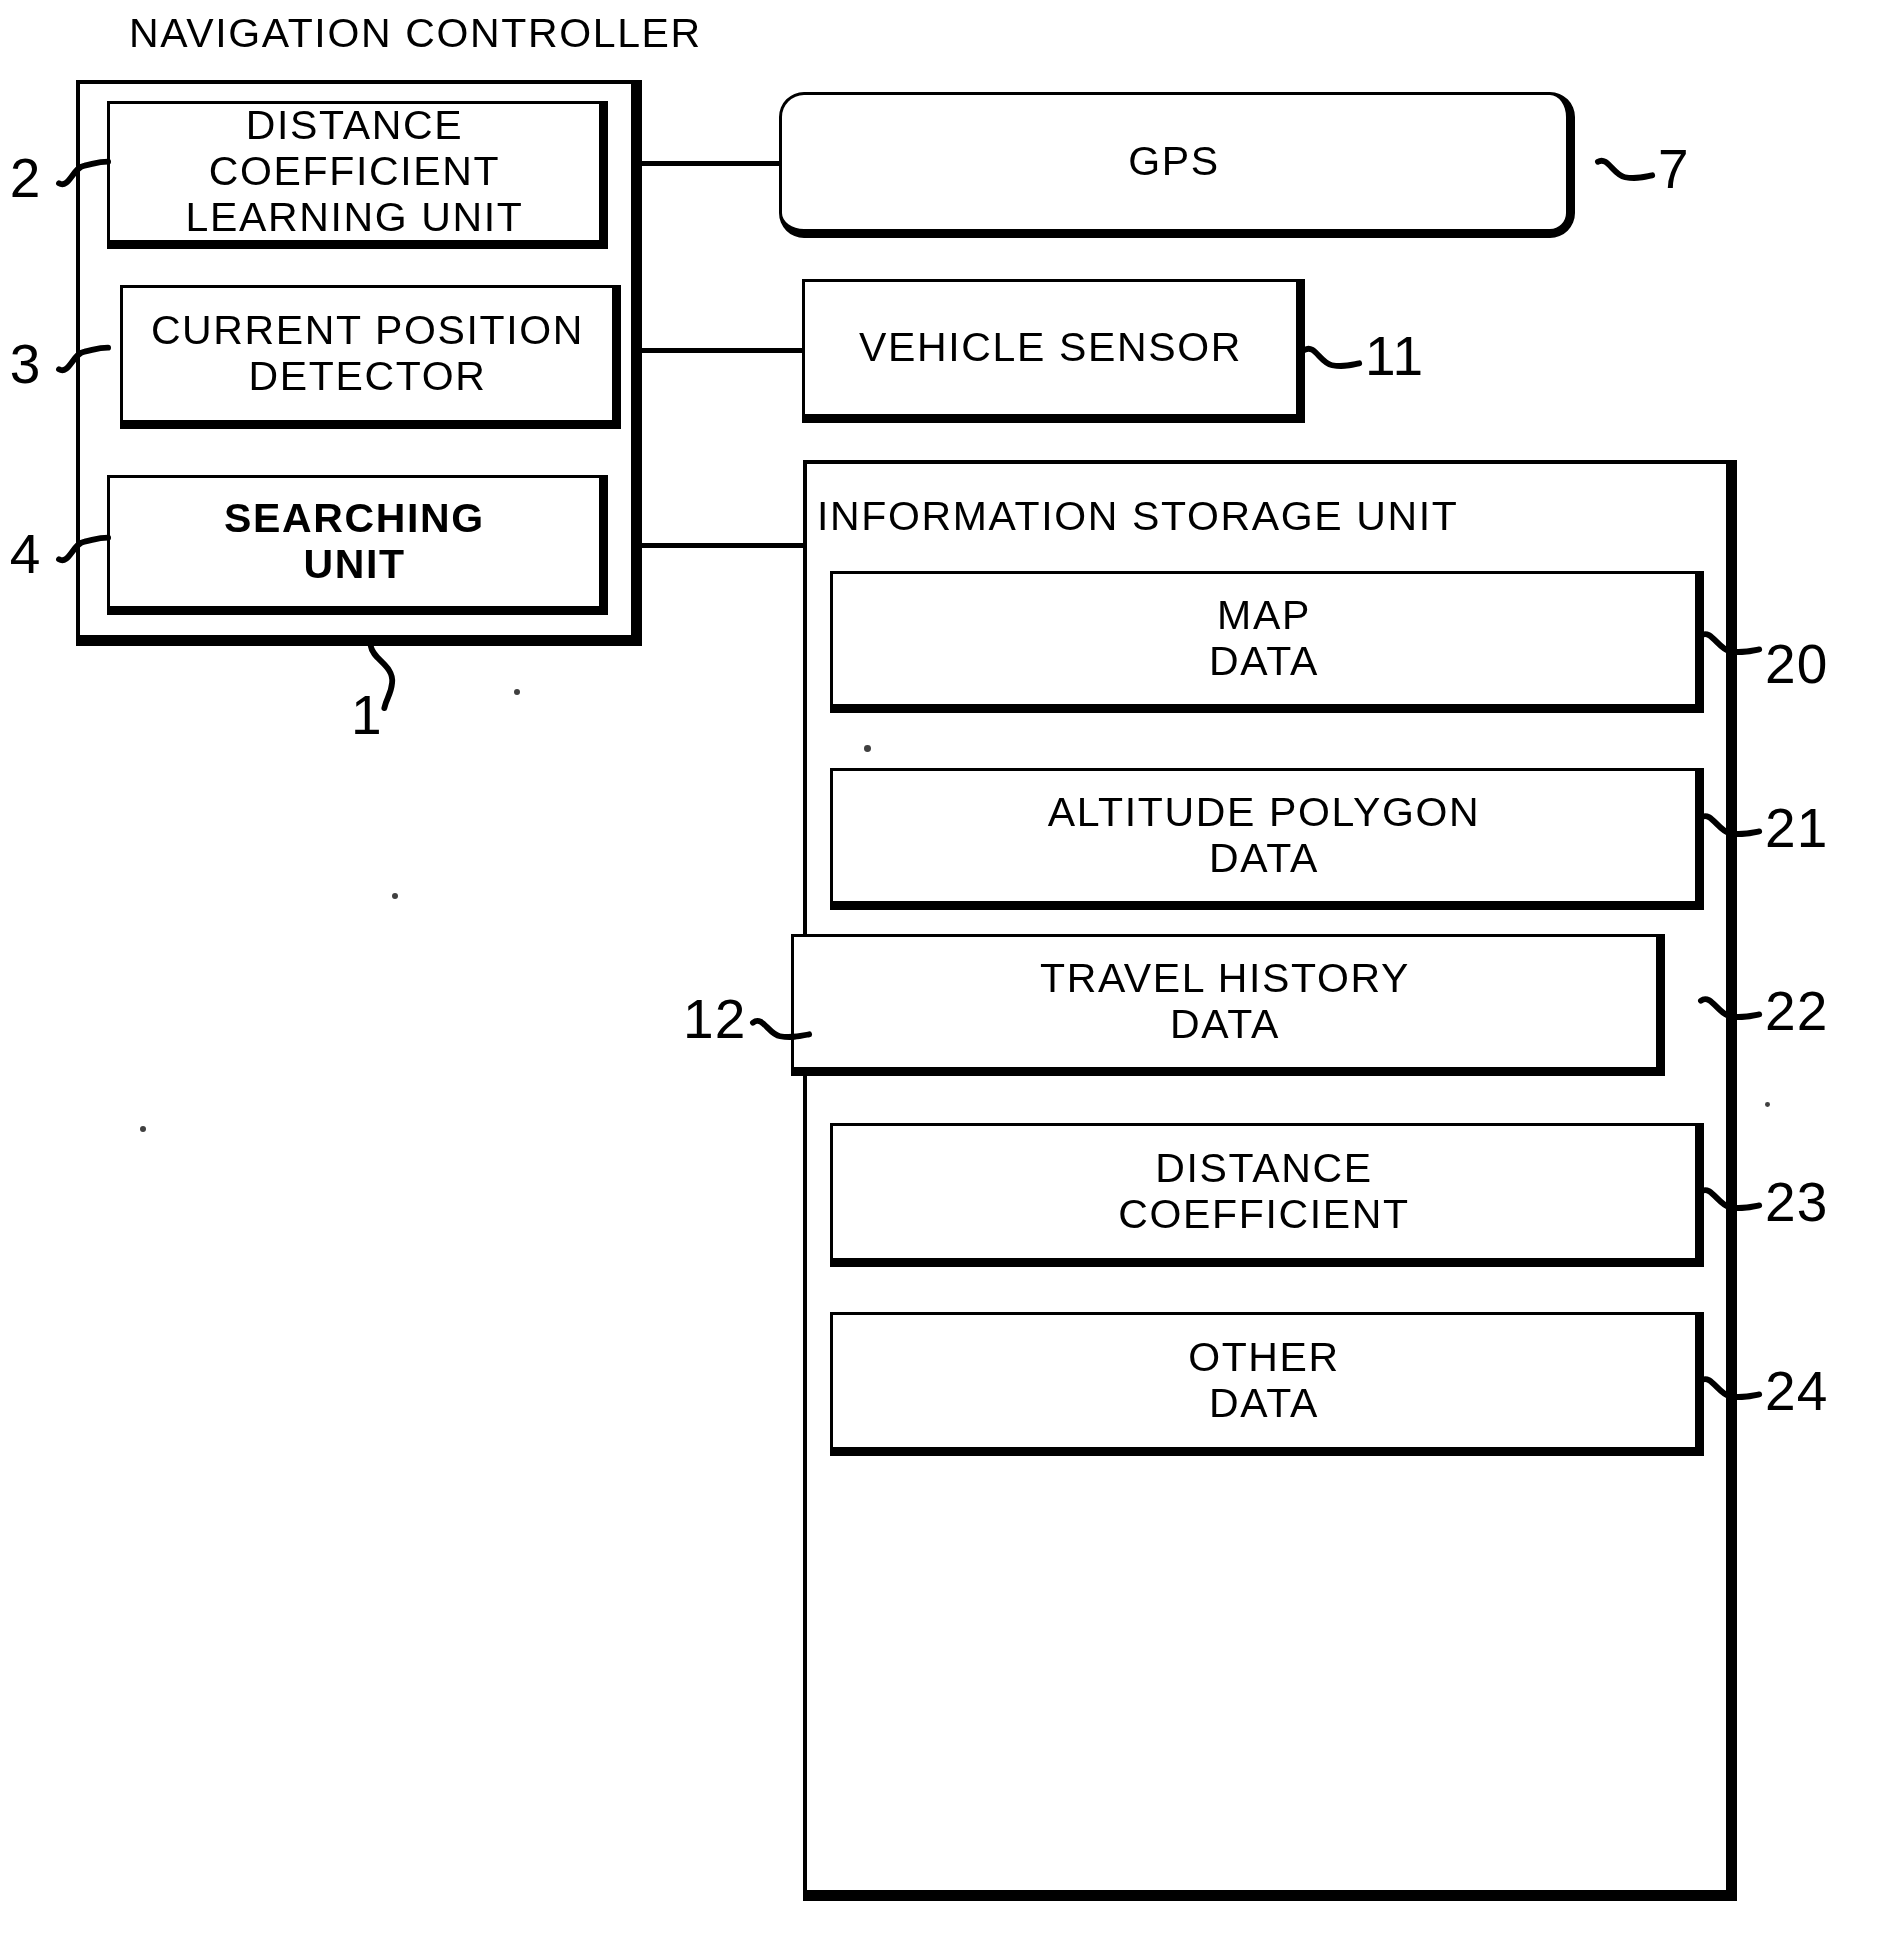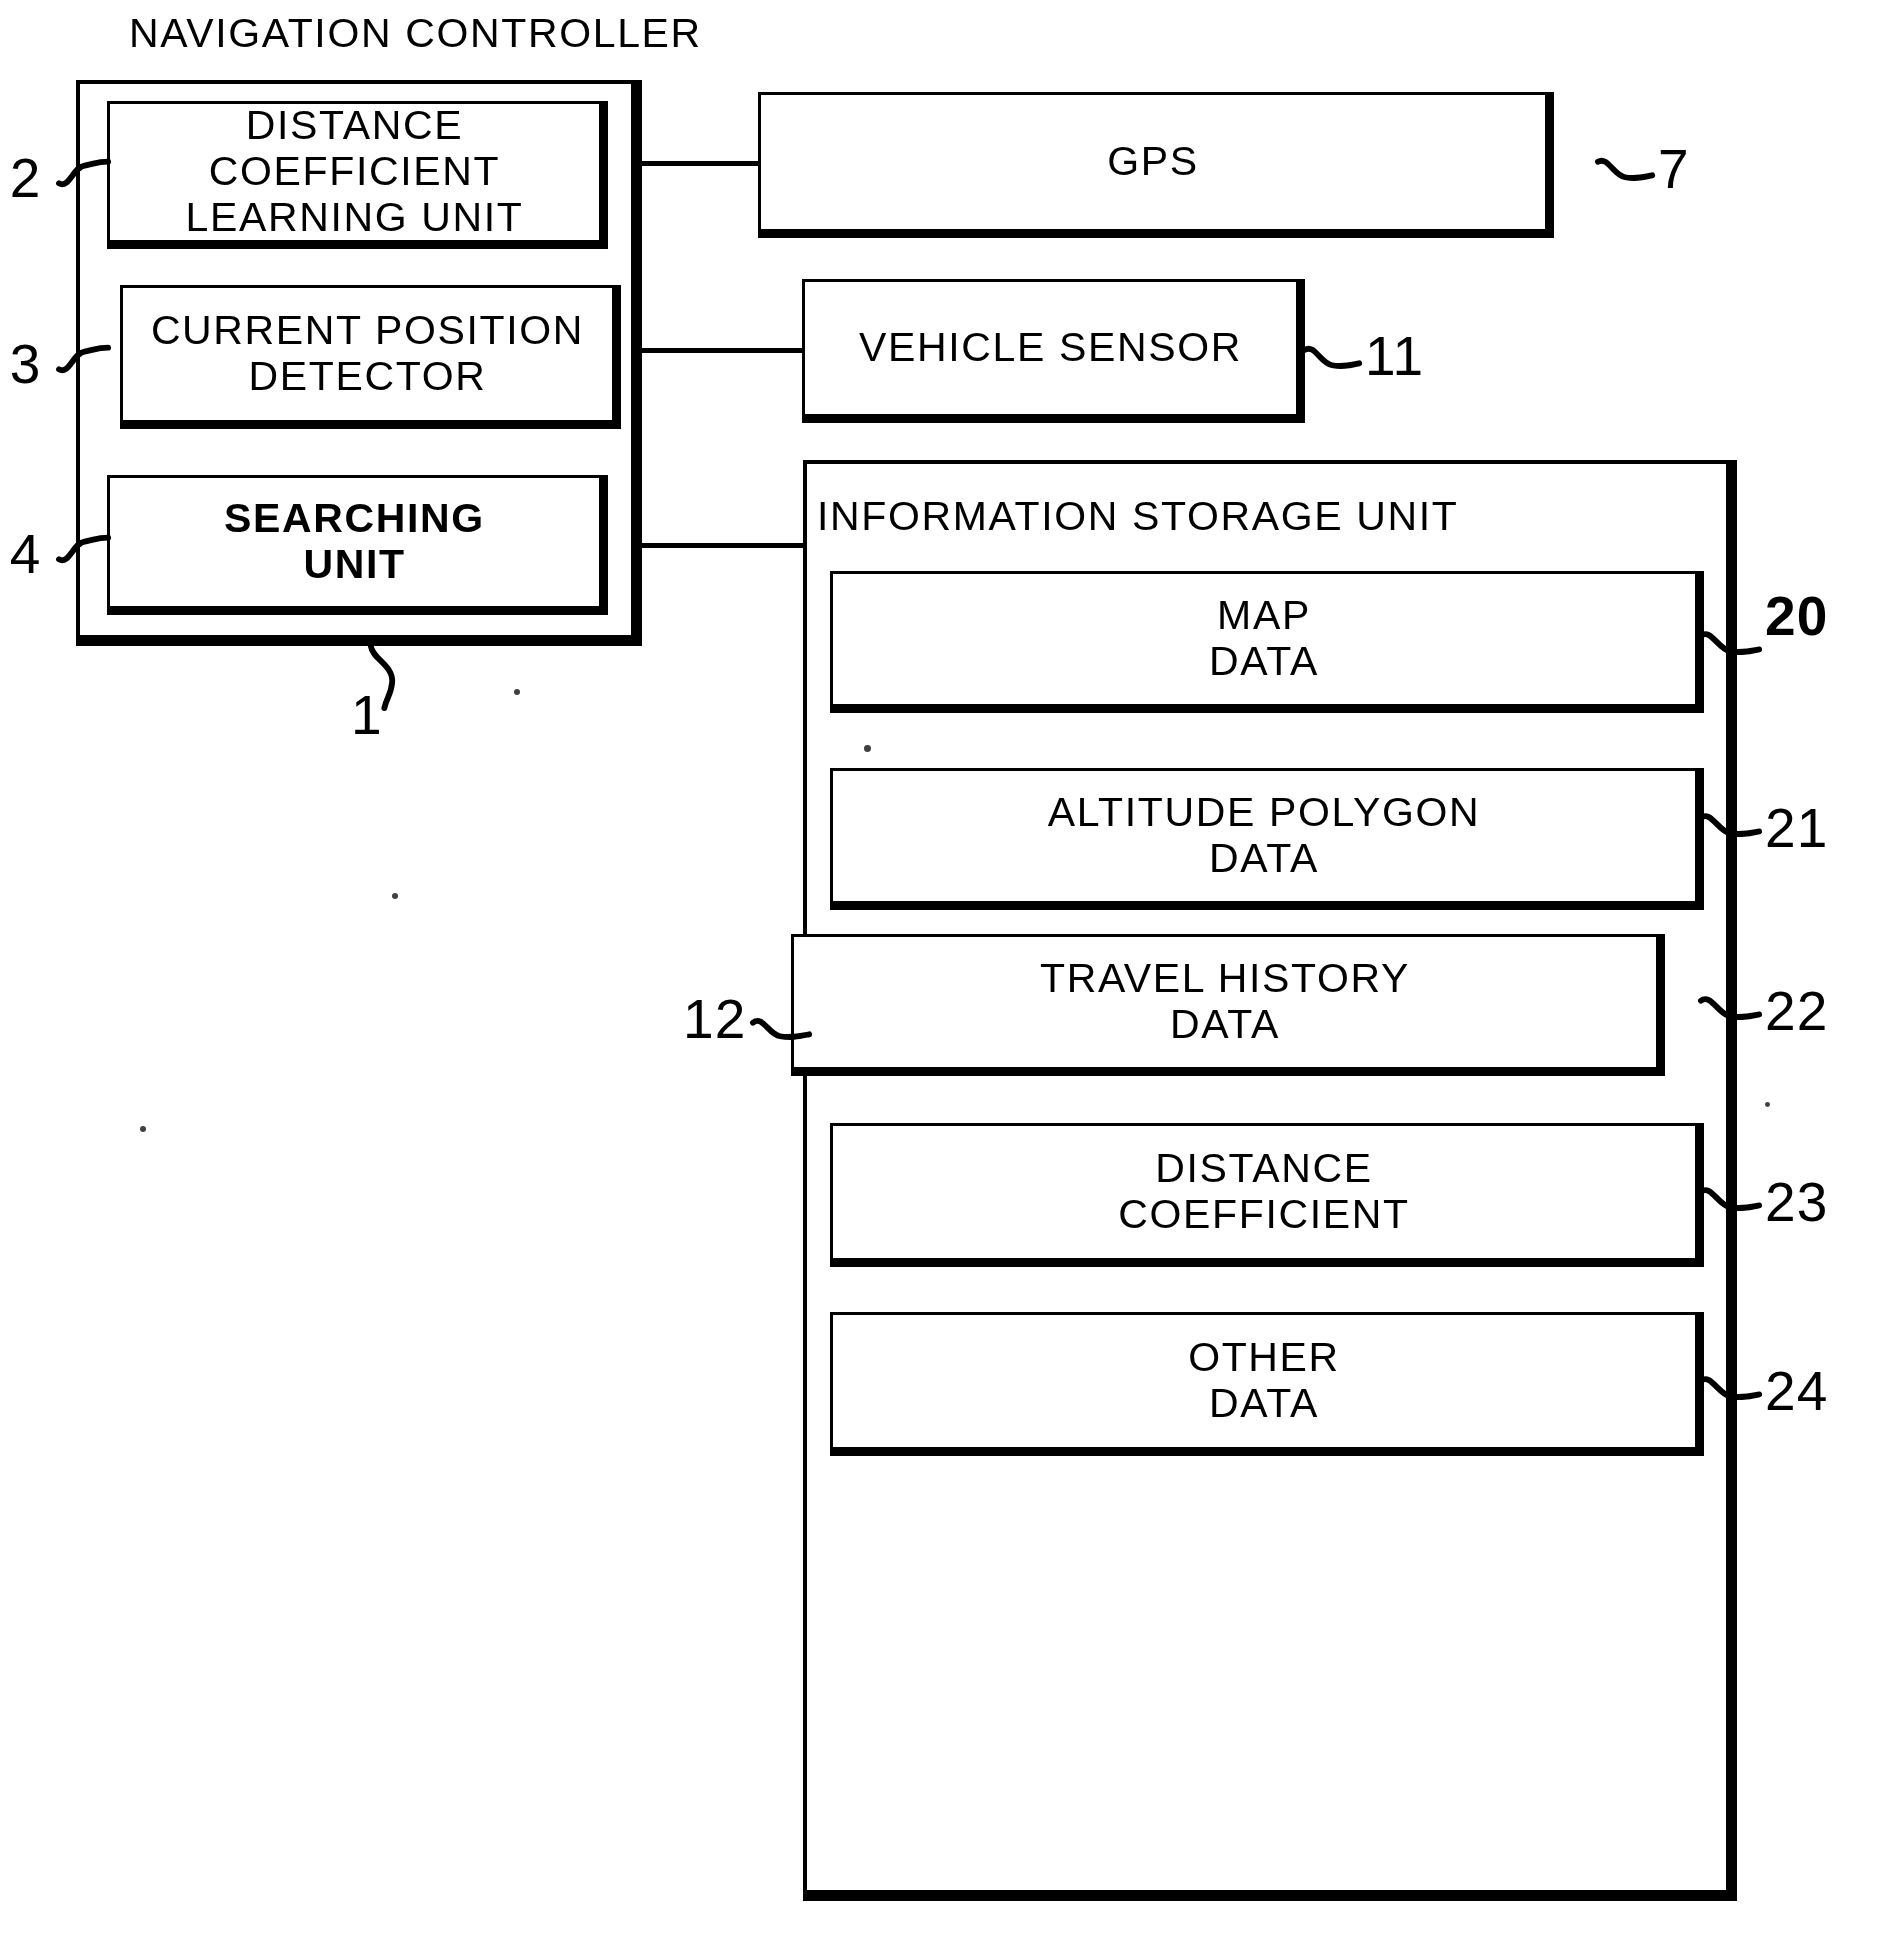--- a/index.html
+++ b/index.html
@@ -68,21 +68,21 @@
   <svg class="leader" style="left:57px;top:520px;width:59px;height:51px;" viewBox="0 0 60 52">
     <path d="M2,40 C12,46 16,24 28,22 C38,20 42,18 52,18"></path>
   </svg>
   <div class="refnum" style="left:9.8px;top:522px;">4</div>
 
   <svg class="leader" style="left:351px;top:644px;width:55px;height:68px;" viewBox="0 0 56 70">
     <path d="M20,2 C22,16 44,22 42,40 C41,52 36,56 34,66"></path>
   </svg>
   <div class="refnum" style="left:351px;top:683px;">1</div>
 
-  <div class="pbox" style="left:758px;top:92px;width:796px;height:146px;">
+  <div class="pbox" style="left:779px;top:92px;width:796px;height:146px;border-radius:25px;">
     <div class="lbl">GPS</div>
   </div>
   <svg class="leader" style="left:1596px;top:146px;width:62px;height:47px;" viewBox="0 0 64 48">
     <path d="M2,16 C12,10 18,30 30,32 C42,34 48,32 58,30"></path>
   </svg>
   <div class="refnum" style="left:1658px;top:137px;">7</div>
 
   <div class="pbox" style="left:802px;top:279px;width:503px;height:144px;">
     <div class="lbl">VEHICLE  SENSOR</div>
   </div>
@@ -95,21 +95,21 @@
 
   <div class="ttl" style="left:817px;top:493px;">INFORMATION  STORAGE  UNIT</div>
 
   <div class="pbox" style="left:830px;top:571px;width:874px;height:142px;">
     <div class="lbl">MAP
 DATA</div>
   </div>
   <svg class="leader" style="left:1699px;top:620px;width:66px;height:49px;" viewBox="0 0 68 50">
     <path d="M2,16 C12,8 20,30 32,32 C44,34 52,32 62,30"></path>
   </svg>
-  <div class="refnum" style="left:1765px;top:584px;font-weight:bold;">20</div>
+  <div class="refnum" style="left:1765px;top:632px;">20</div>
 
   <div class="pbox" style="left:830px;top:752px;width:874px;height:142px;margin-top:16px;">
     <div class="lbl">ALTITUDE  POLYGON
 DATA</div>
   </div>
   <svg class="leader" style="left:1699px;top:802px;width:66px;height:49px;" viewBox="0 0 68 50">
     <path d="M2,16 C12,8 20,30 32,32 C44,34 52,32 62,30"></path>
   </svg>
   <div class="refnum" style="left:1765px;top:796px;">21</div>
 

